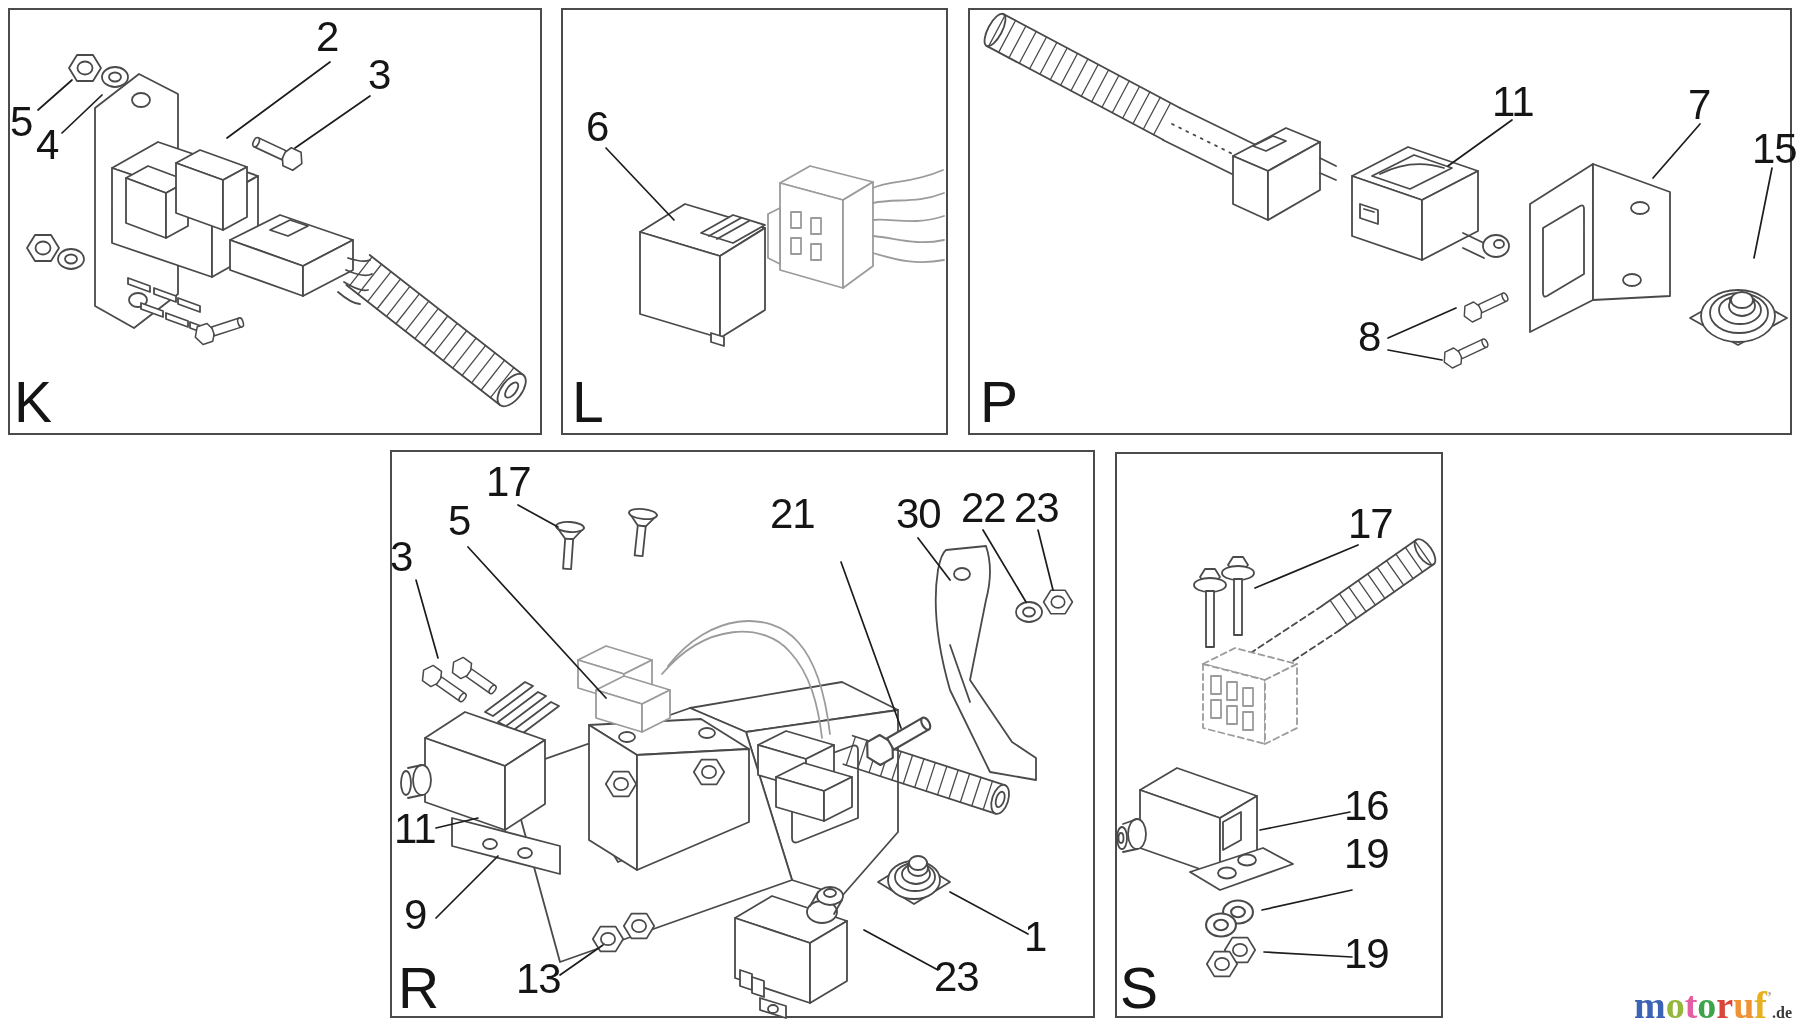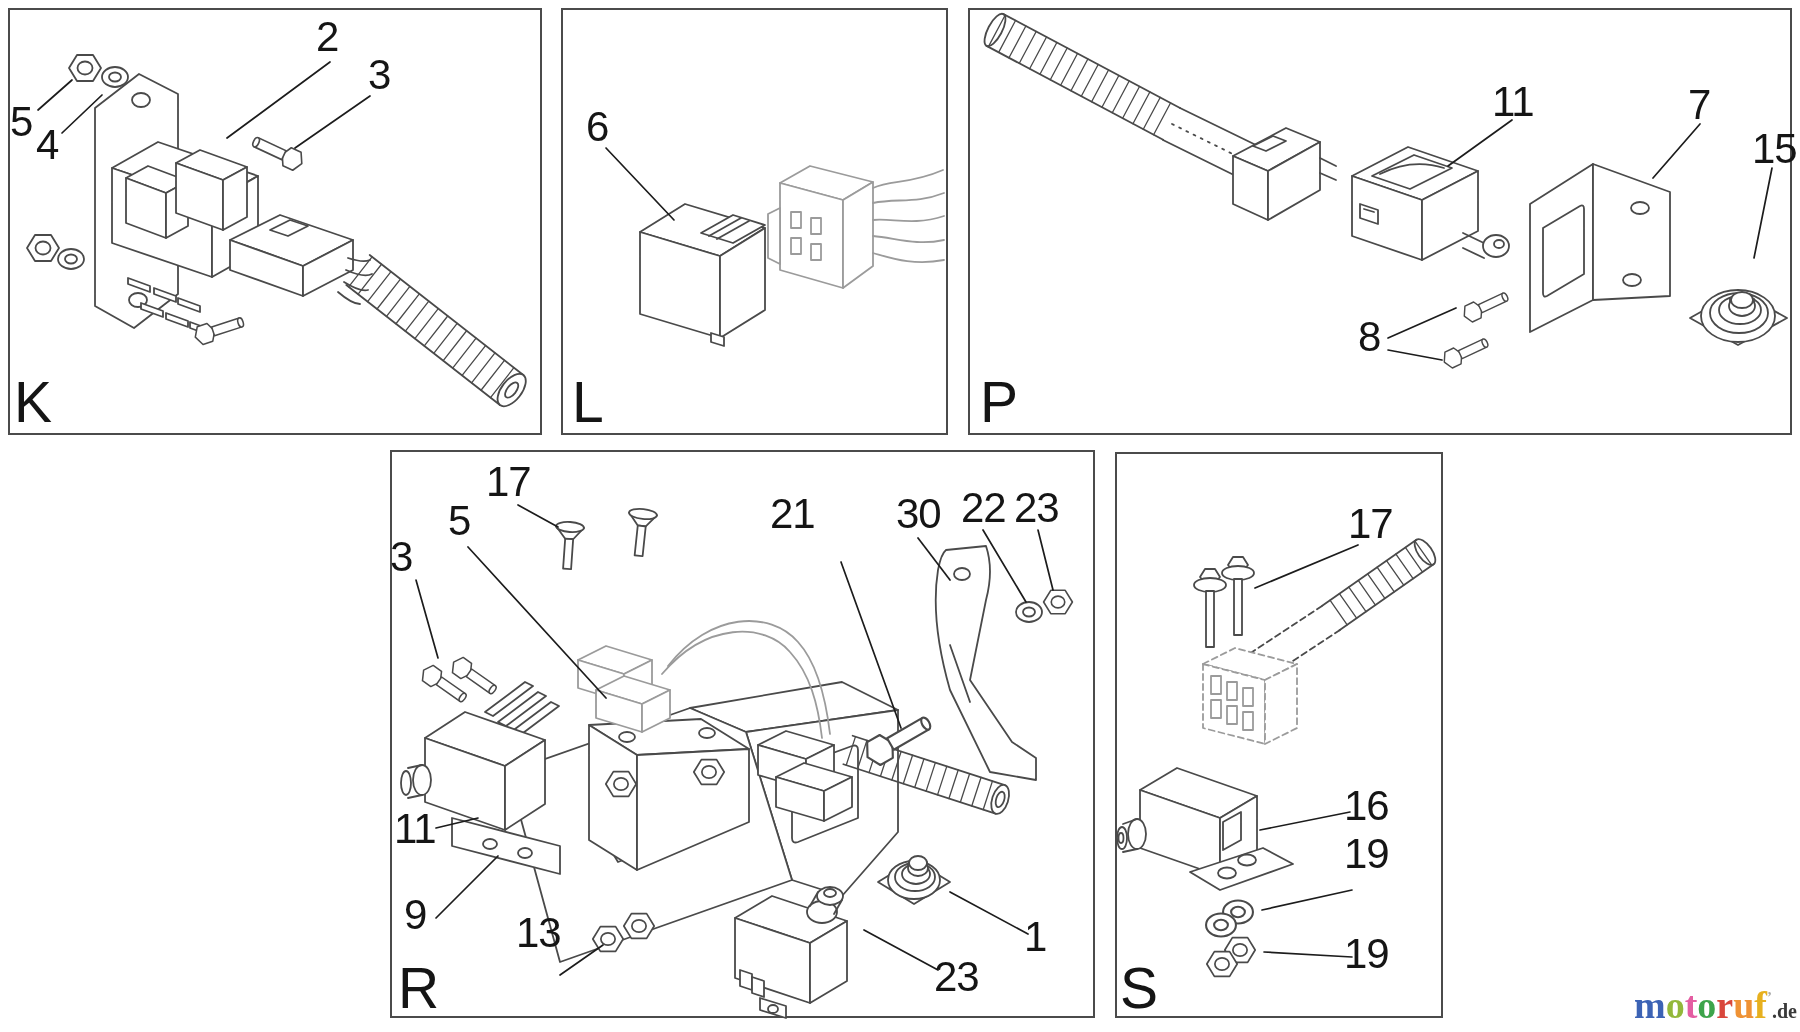--- a/index.html
+++ b/index.html
@@ -12,21 +12,21 @@
   .ln{fill:none;}
   .ld{stroke:#1c1c1c;stroke-width:1.7;fill:none;}
   g[data-hatch] line{stroke-width:1.3;}
   .ghost line,.ghost path,.ghost polygon,.ghost ellipse,.ghost rect{stroke:#9b9b9b;}
   .dash{stroke-dasharray:6,4;}
   .callout{position:absolute;font-size:42px;line-height:1;color:#151515;letter-spacing:-1px;}
   .plate-letter{position:absolute;font-size:57px;line-height:1;color:#151515;}
   .logo{position:absolute;left:1634px;top:986px;font-family:"Liberation Serif",serif;
         font-weight:bold;font-size:38px;line-height:1;white-space:nowrap;}
   .logo .mark{font-size:15px;vertical-align:16px;}
-  .logo .suffix{font-size:20px;}
+  .logo .suffix{font-size:16px;}
 </style>
 </head>
 <body>
 
 <div id="stage">
 
   <div class="panel" style="left:8px;top:8px;width:534px;height:427px"></div>
   <svg class="art" style="left:8px;top:8px" width="534" height="427" viewBox="0 0 534 427">
     <defs>
       <g id="nut">
@@ -458,21 +458,21 @@
 
   <div class="callout" style="left:486px;top:461px">17</div>
   <div class="callout" style="left:448px;top:500px">5</div>
   <div class="callout" style="left:390px;top:536px">3</div>
   <div class="callout" style="left:770px;top:493px">21</div>
   <div class="callout" style="left:896px;top:493px">30</div>
   <div class="callout" style="left:961px;top:487px">22</div>
   <div class="callout" style="left:1014px;top:487px">23</div>
   <div class="callout" style="left:394px;top:808px">11</div>
   <div class="callout" style="left:404px;top:894px">9</div>
-  <div class="callout" style="left:516px;top:912px">13</div>
+  <div class="callout" style="left:516px;top:958px">13</div>
   <div class="callout" style="left:934px;top:956px">23</div>
   <div class="callout" style="left:1024px;top:916px">1</div>
 
   <div class="callout" style="left:1348px;top:503px">17</div>
   <div class="callout" style="left:1344px;top:785px">16</div>
   <div class="callout" style="left:1344px;top:833px">19</div>
   <div class="callout" style="left:1344px;top:933px">19</div>
 
   <div class="plate-letter" style="left:14px;top:374px">K</div>
   <div class="plate-letter" style="left:572px;top:374px">L</div>

